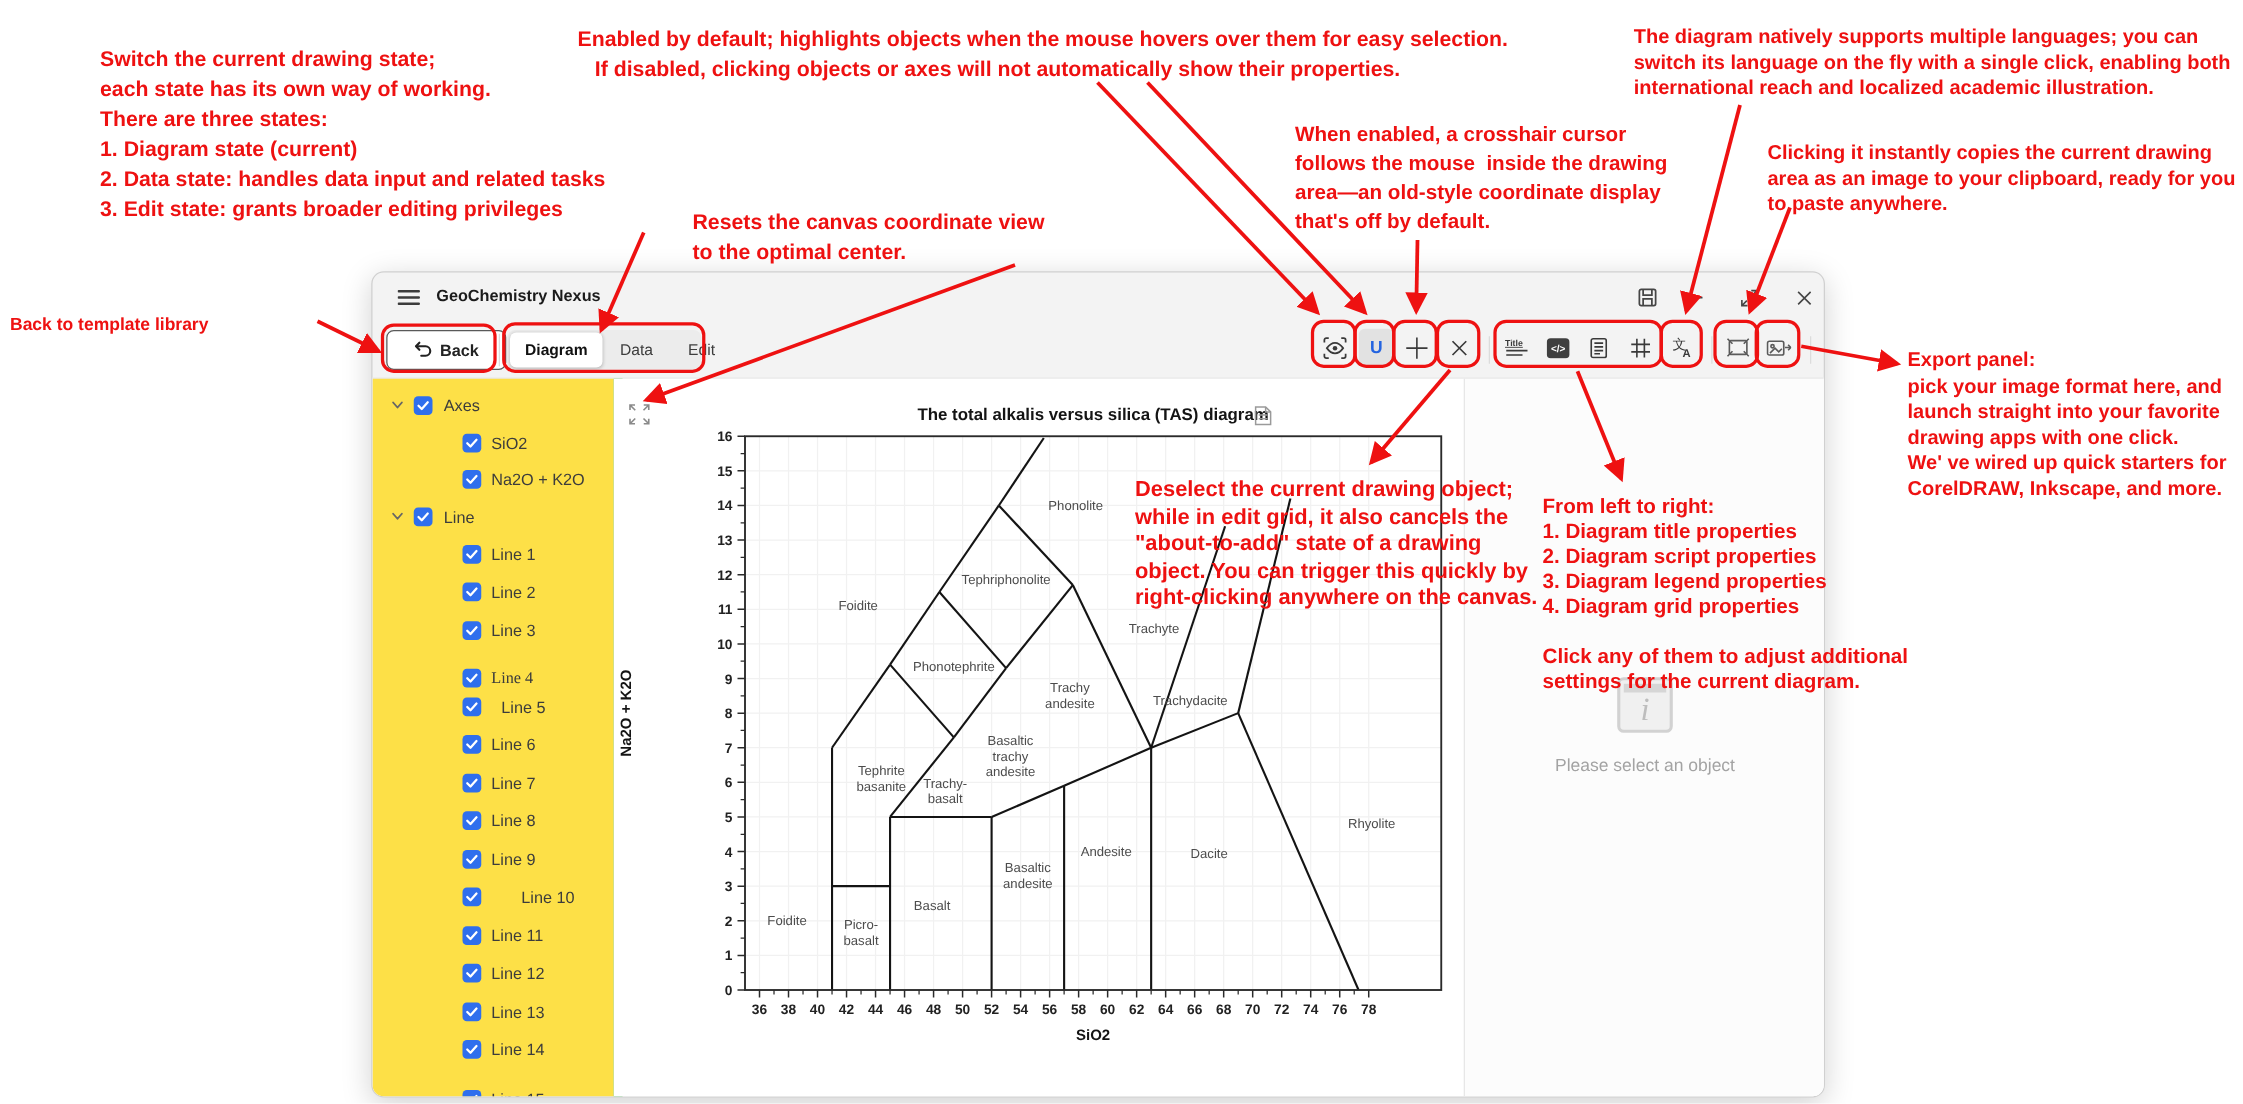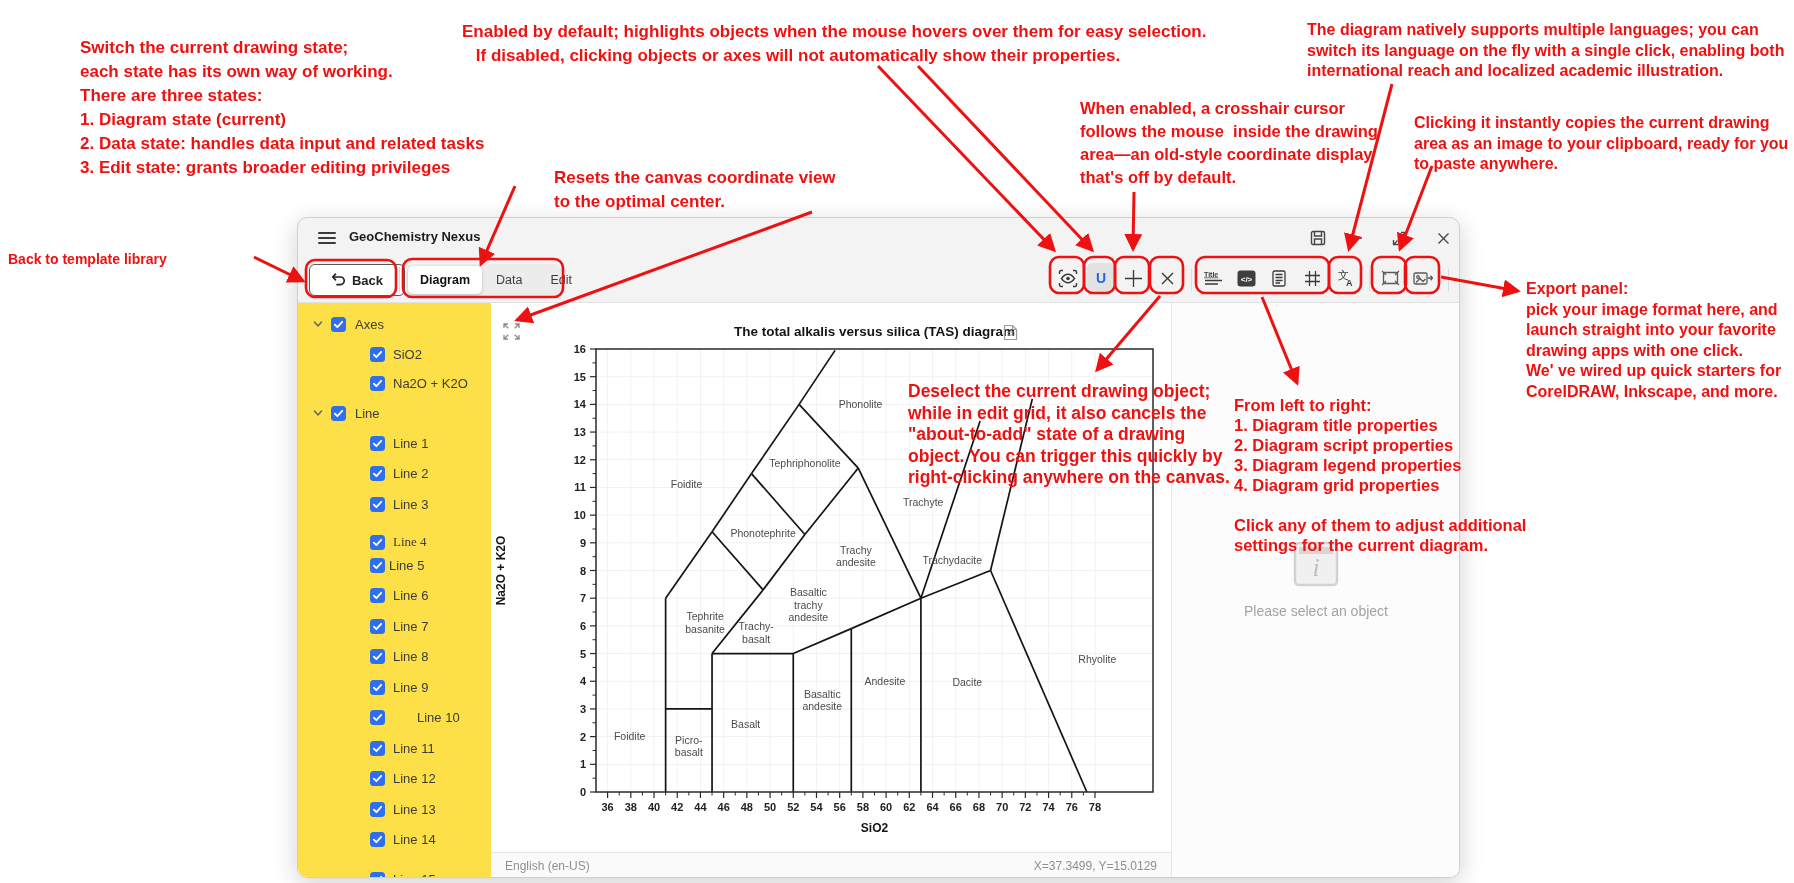--- a/index.html
+++ b/index.html
@@ -262,21 +262,21 @@
               </svg>
             </span>
             <span style="margin-left:8px">Line 4</span>
           </div>
           <div class="tree-row" style="top: 252px; left: 72px;">
             <span class="chk">
               <svg xmlns="http://www.w3.org/2000/svg" width="11" height="11" viewBox="0 0 11 11">
                 <path d="M1.8 5.6l2.6 2.6 4.8-5.4" fill="none" stroke="#fff" stroke-width="1.8" stroke-linecap="round" stroke-linejoin="round"></path>
               </svg>
             </span>
-            <span style="margin-left:4px">Line 5</span>
+            <span style="margin-left:16px">Line 5</span>
           </div>
           <div class="tree-row" style="top: 282.5px; left: 72px;">
             <span class="chk">
               <svg xmlns="http://www.w3.org/2000/svg" width="11" height="11" viewBox="0 0 11 11">
                 <path d="M1.8 5.6l2.6 2.6 4.8-5.4" fill="none" stroke="#fff" stroke-width="1.8" stroke-linecap="round" stroke-linejoin="round"></path>
               </svg>
             </span>
             <span style="margin-left:8px">Line 6</span>
           </div>
           <div class="tree-row" style="top: 313px; left: 72px;">
@@ -563,24 +563,20 @@
                 <path d="M1 5V1h4M12 1h4v4M16 12v4h-4M5 16H1v-4M1 1l4.2 4.2M16 1l-4.2 4.2M16 16l-4.2-4.2M1 16l4.2-4.2"></path>
               </g>
             </g>
             <g transform="translate(512,21)">
               <g fill="none" stroke="#9a9a9a" stroke-width="1.2">
                 <path d="M1.5 1.5h8l4 4v10h-12z"></path>
                 <path d="M9.5 1.5v4h4M4 8h7M4 11h7"></path>
               </g>
             </g>
           </svg>
-        <div class="statusbar">
-          <span>English (en-US)</span>
-          <span>X=37.3499, Y=15.0129</span>
-        </div>
       </div>
       <div class="rpanel">
         <div class="rp-center">
           <span><svg xmlns="http://www.w3.org/2000/svg" width="46" height="46" viewBox="0 0 46 46">
                 <rect x="2" y="2" width="42" height="42" rx="4" fill="#f0f0f0" stroke="#d2d2d2" stroke-width="2.5"></rect>
                 <rect x="6" y="6" width="34" height="7" fill="#d6d6d6"></rect>
                 <text x="23" y="35" font-family="Liberation Serif,serif" font-size="26" font-style="italic" fill="#bdbdbd" text-anchor="middle">i</text>
               </svg></span>
           <span class="rp-text">Please select an object</span>
         </div>
@@ -592,21 +588,21 @@
       <div class="anno" style="left: 80px; top: 36px; font-size: 17px; line-height: 24px; text-align: left;">Switch the current drawing state;
 each state has its own way of working.
 There are three states:
 1. Diagram state (current)
 2. Data state: handles data input and related tasks
 3. Edit state: grants broader editing privileges</div>
       <div class="anno" style="left: 462px; top: 20px; font-size: 17px; line-height: 24px; width: 672px; text-align: center;">Enabled by default; highlights objects when the mouse hovers over them for easy selection.
 If disabled, clicking objects or axes will not automatically show their properties.</div>
       <div class="anno" style="left: 554px; top: 166px; font-size: 17px; line-height: 24px; text-align: left;">Resets the canvas coordinate view
 to the optimal center.</div>
-      <div class="anno" style="left: 1036px; top: 97px; font-size: 16.5px; line-height: 23px; text-align: left; margin-left: 44px;">When enabled, a crosshair cursor
+      <div class="anno" style="left: 1036px; top: 97px; font-size: 16.5px; line-height: 23px; text-align: left;">When enabled, a crosshair cursor
 follows the mouse  inside the drawing
 area—an old-style coordinate display
 that's off by default.</div>
       <div class="anno" style="left: 1307px; top: 20px; font-size: 16px; line-height: 20.5px; text-align: left;">The diagram natively supports multiple languages; you can
 switch its language on the fly with a single click, enabling both
 international reach and localized academic illustration.</div>
       <div class="anno" style="left: 1414px; top: 113px; font-size: 16px; line-height: 20.5px; text-align: left;">Clicking it instantly copies the current drawing
 area as an image to your clipboard, ready for you
 to paste anywhere.</div>
       <div class="anno" style="left: 1526px; top: 279px; font-size: 16px; line-height: 20.5px; text-align: left;">Export panel:

